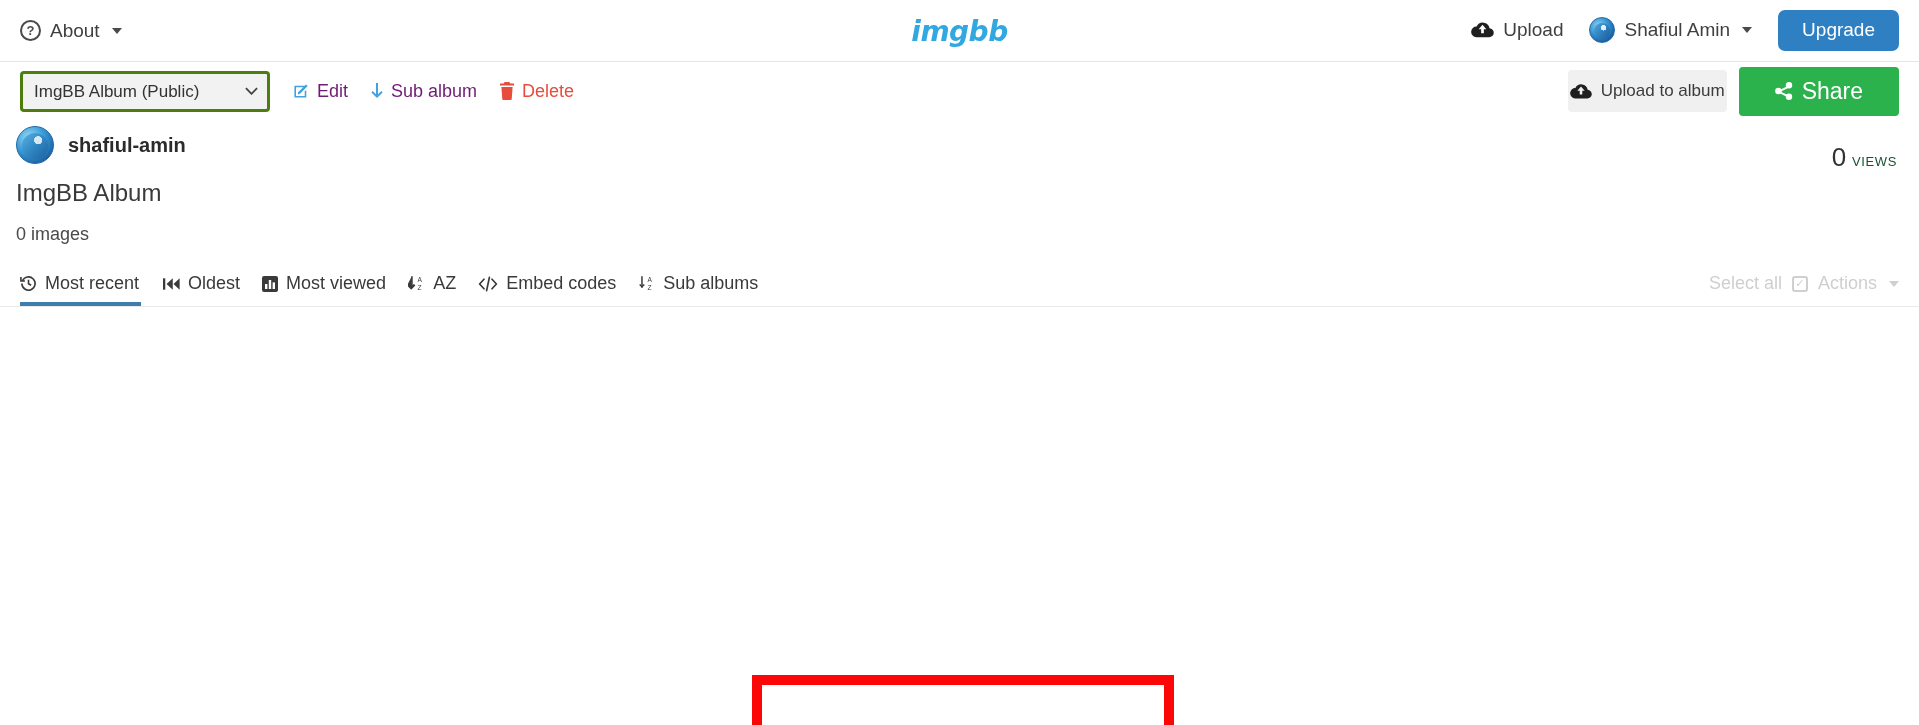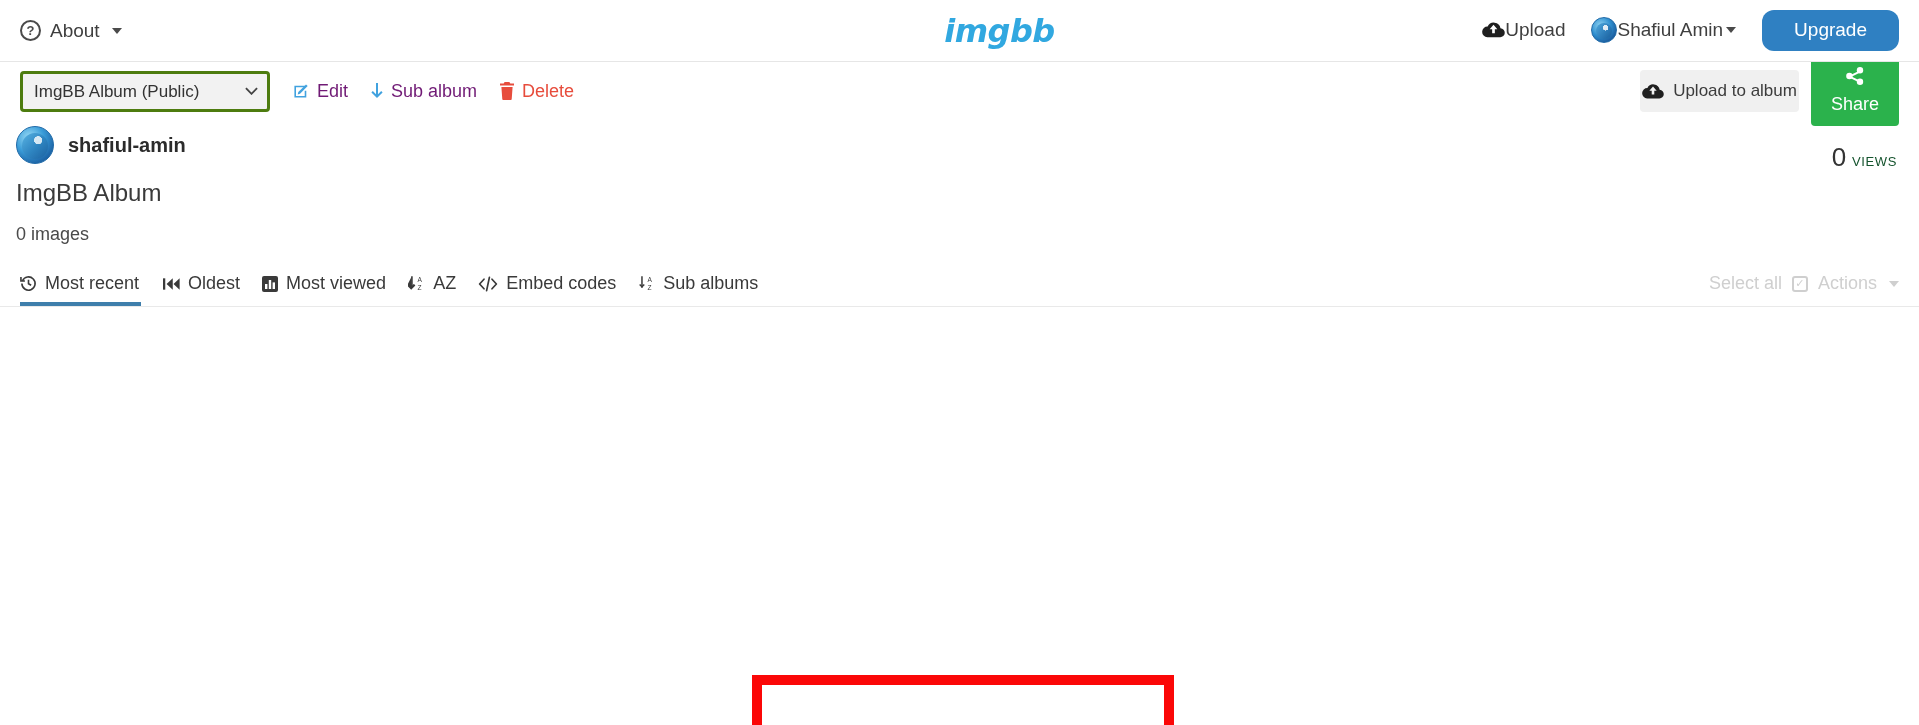--- a/index.html
+++ b/index.html
@@ -40,31 +40,30 @@
     border-right: 5px solid transparent;
     border-top: 6px solid #4a4a4a;
     display: inline-block;
     margin-left: 3px;
   }
   .logo {
     position: absolute; left: 50%; top: 50%;
     transform: translate(-50%, -50%);
     font-family: "DejaVu Sans", sans-serif;
     font-style: italic; font-weight: bold;
-    font-size: 32px;
+    font-size: 28px;
     color: #31a8e0;
     letter-spacing: -0.5px;
-    margin-left: 40px;
   }
   .tb-right {
     margin-left: auto;
     display: flex; align-items: center; gap: 26px;
   }
   .hdr-item {
-    display: flex; align-items: center; 
+    display: flex; align-items: center; gap: 9px;
     font-size: 19px; color: #3f3f3f; cursor: pointer; justify-content: flex-end;
   }
   .avatar {
     width: 26px; height: 26px; border-radius: 50%;
     background:
       radial-gradient(circle at 35% 32%, #8fd3f2 0%, #2f8fd0 45%, #1d5fa0 75%, #14477d 100%);
     border: 1px solid #1f6aa8;
     flex: none;
     position: relative; overflow: hidden;
   }
@@ -73,22 +72,22 @@
     position: absolute; left: 4px; top: 5px;
     width: 16px; height: 16px;
     border-radius: 50%;
     background:
       radial-gradient(circle at 60% 30%, rgba(255,255,255,.85) 0 18%, transparent 19%),
       linear-gradient(130deg, #4fa8dd 0%, #2e7ebb 55%, #1b5f9b 100%);
   }
   .btn-upgrade {
     background: #2f80c2;
     color: #ffffff;
-    border: none; border-radius: 12px;
-    padding: 10px 32px;
+    border: none; border-radius: 7px;
+    padding: 10px 24px;
     font-size: 19px;
     font-family: "Liberation Sans", sans-serif;
     cursor: pointer;
     line-height: 1.1;
   }
   .icon-svg { display: block; }
 
   
   .album-bar {
     height: 58px;
@@ -129,27 +128,26 @@
     padding: 11px 2px;
     font-size: 17px;
     color: #3c3c3c;
     display: flex; align-items: center; gap: 9px;
     cursor: pointer;
     font-family: "Liberation Sans", sans-serif;
   }
   .btn-green {
     background: #2bb24c;
     border: none; border-radius: 4px;
-    padding: 11px 20px;
-    font-size: 18px;
+    padding: 11px 36px;
+    font-size: 23px;
     color: #ffffff;
     display: flex; align-items: center; gap: 9px;
     cursor: pointer;
     font-family: "Liberation Sans", sans-serif;
-    flex-direction: column;
   }
 
   
   .album-head {
     padding: 6px 20px 0 16px;
     position: relative;
   }
   .owner-row { display: flex; align-items: center; gap: 14px; }
   .owner-avatar {
     width: 38px; height: 38px; border-radius: 50%;

